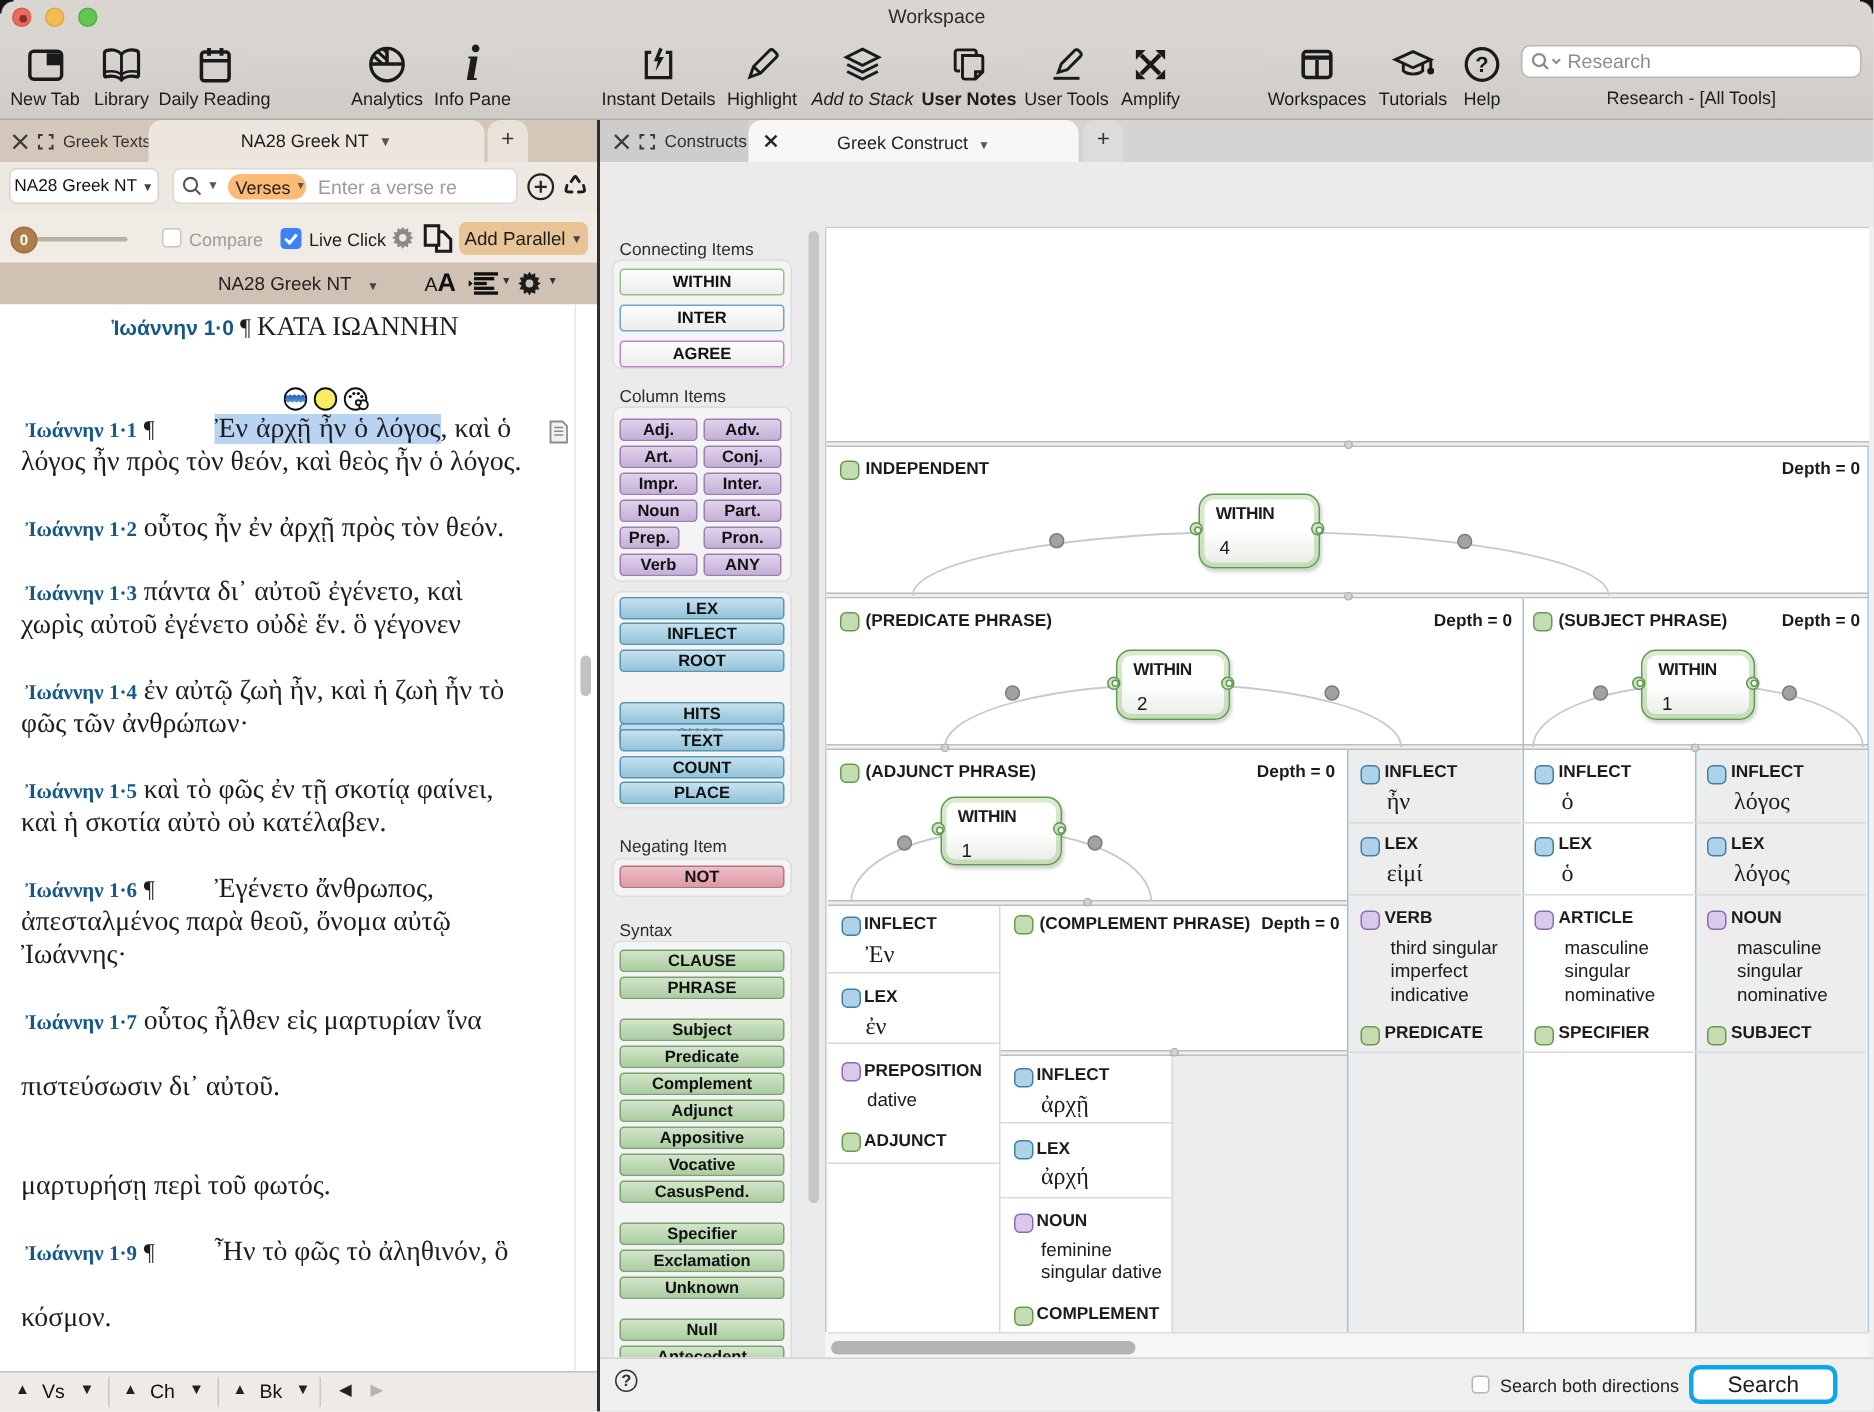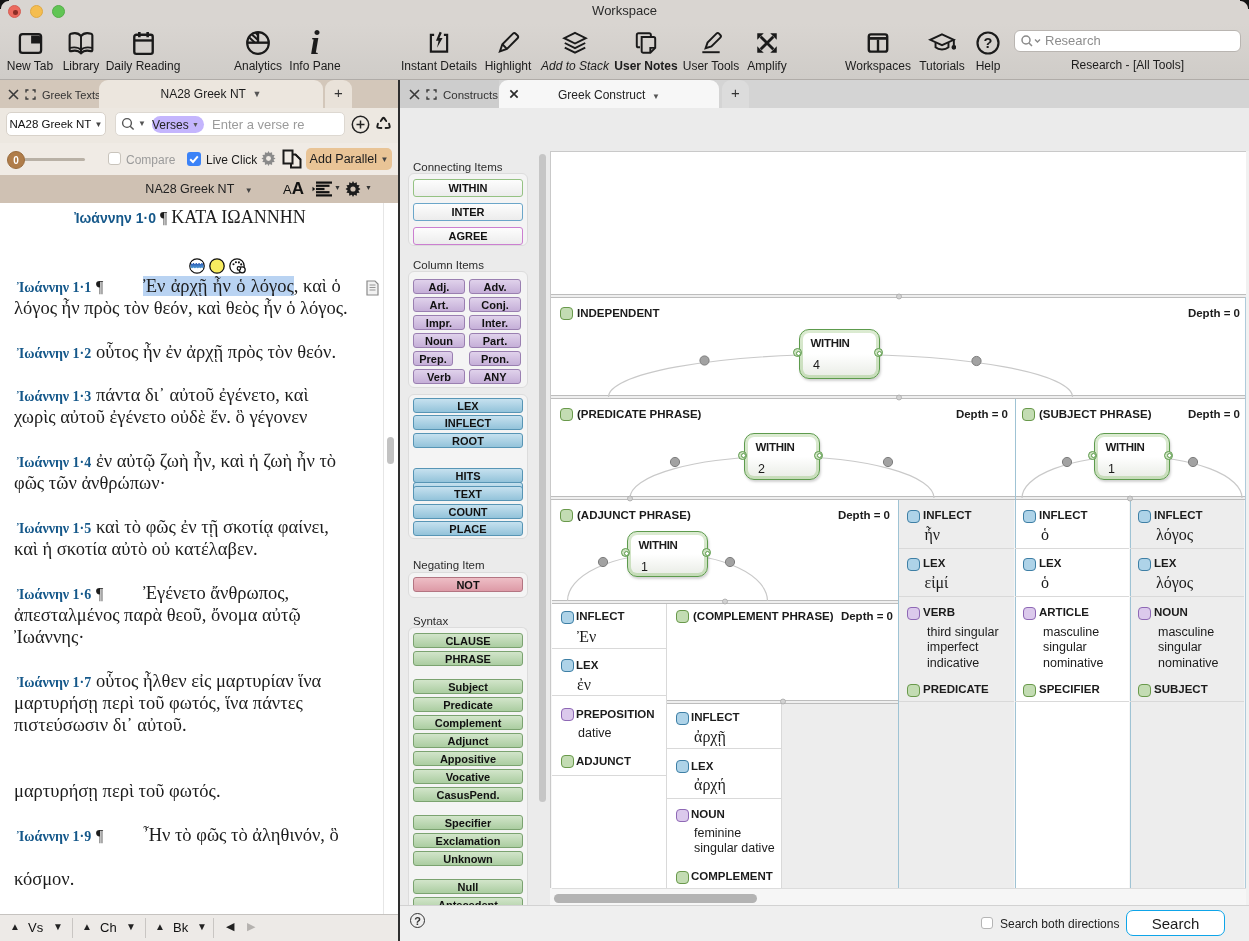--- a/index.html
+++ b/index.html
@@ -233,21 +233,21 @@
   </div>
   <div class="abs" id="ltab-active">NA28 Greek NT&nbsp;&nbsp;<span style="font-size:9px;color:#555;">▼</span></div>
   <div class="abs" id="lsearch">
     <div class="abs" style="left:6px;top:4px;width:100px;height:24px;background:#fff;border:1px solid #d8d2ca;border-radius:5px;display:flex;align-items:center;justify-content:center;font-size:11.5px;color:#111;">NA28 Greek NT&nbsp;<span style="font-size:8px;color:#444;">▼</span></div>
     <div class="abs" style="left:115px;top:4px;width:230px;height:24px;background:#fff;border:1px solid #ddd8d1;border-radius:5px;"></div>
     <svg class="abs" style="left:121px;top:9px;" width="14" height="14" viewBox="0 0 14 14" fill="none" stroke="#555" stroke-width="1.4">
         <circle cx="6" cy="6" r="4.4"></circle>
         <path d="M9.2 9.2 L12.6 12.6"></path>
       </svg>
     <div class="abs" style="left:138px;top:11px;font-size:8px;color:#555;">▼</div>
-    <div class="abs" style="left:152px;top:8px;width:52px;height:17px;background:#c4b5fd;border-radius:9px;font-size:12px;color:#222;display:flex;align-items:center;justify-content:flex-start;">Verses&nbsp;<span style="font-size:7px;color:#555;">▼</span></div>
+    <div class="abs" style="left:152px;top:8px;width:52px;height:17px;background:#fdba74;border-radius:9px;font-size:12px;color:#222;display:flex;align-items:center;justify-content:flex-end;">Verses&nbsp;<span style="font-size:7px;color:#555;">▼</span></div>
     <div class="abs" style="left:212px;top:9px;font-size:13px;color:#9b9b9b;">Enter a verse re</div>
     <svg class="abs" style="left:351px;top:7px;" width="19" height="19" viewBox="0 0 19 19" fill="none" stroke="#222" stroke-width="1.5">
         <circle cx="9.5" cy="9.5" r="8.2"></circle>
         <path d="M9.5 5.5 V13.5 M5.5 9.5 H13.5"></path>
       </svg>
     <svg class="abs" style="left:375px;top:7px;" width="17" height="17" viewBox="0 0 24 24" fill="none" stroke="#1c1c1c" stroke-width="2.7" stroke-linejoin="round" stroke-linecap="round">
         <path d="M8.2 8.6 L11 4.4 Q12 3 13 4.4 L15.8 8.6"></path>
         <path d="M19.8 12.2 L20.7 16 Q21.1 18.1 19 18.2 L15 18.4"></path>
         <path d="M4.2 12.2 L3.3 16 Q2.9 18.1 5 18.2 L9 18.4"></path>
       </svg>
@@ -327,21 +327,20 @@
     <div class="gl greek" style="top:181px;left:17px;"><span class="vref">Ἰωάννην 1·3</span> πάντα δι᾿ αὐτοῦ ἐγένετο, καὶ</div>
     <div class="gl greek" style="top:203px;left:14px;">χωρὶς αὐτοῦ ἐγένετο οὐδὲ ἕν. ὃ γέγονεν</div>
     <div class="gl greek" style="top:247px;left:17px;"><span class="vref">Ἰωάννην 1·4</span> ἐν αὐτῷ ζωὴ ἦν, καὶ ἡ ζωὴ ἦν τὸ</div>
     <div class="gl greek" style="top:269px;left:14px;">φῶς τῶν ἀνθρώπων·</div>
     <div class="gl greek" style="top:313px;left:17px;"><span class="vref">Ἰωάννην 1·5</span> καὶ τὸ φῶς ἐν τῇ σκοτίᾳ φαίνει,</div>
     <div class="gl greek" style="top:335px;left:14px;">καὶ ἡ σκοτία αὐτὸ οὐ κατέλαβεν.</div>
     <div class="gl greek" style="top:379px;left:17px;"><span class="vref">Ἰωάννην 1·6</span> <span style="font-size:16px;">¶</span><span style="display:inline-block;width:40px;"></span>Ἐγένετο ἄνθρωπος,</div>
     <div class="gl greek" style="top:401px;left:14px;">ἀπεσταλμένος παρὰ θεοῦ, ὄνομα αὐτῷ</div>
     <div class="gl greek" style="top:423px;left:14px;">Ἰωάννης·</div>
     <div class="gl greek" style="top:467px;left:17px;"><span class="vref">Ἰωάννην 1·7</span> οὗτος ἦλθεν εἰς μαρτυρίαν ἵνα</div>
-    <div class="gl greek" style="top:489px;left:14px;">μαρτυρήσῃ περὶ τοῦ φωτός, ἵνα πάντες</div>
     <div class="gl greek" style="top:511px;left:14px;">πιστεύσωσιν δι᾿ αὐτοῦ.</div>
     <div class="gl greek" style="top:577px;left:14px;">μαρτυρήσῃ περὶ τοῦ φωτός.</div>
     <div class="gl greek" style="top:621px;left:17px;"><span class="vref">Ἰωάννην 1·9</span> <span style="font-size:16px;">¶</span><span style="display:inline-block;width:40px;"></span>Ἦν τὸ φῶς τὸ ἀληθινόν, ὃ</div>
     <div class="gl greek" style="top:665px;left:14px;">κόσμον.</div>
     <svg class="abs" style="left:366px;top:77px;" width="13" height="16" viewBox="0 0 13 16" fill="#f2f2f2" stroke="#8a8a8a" stroke-width="1.2">
         <path d="M1 1 H9 L12 4 V15 H1 Z"></path>
         <path d="M3.5 5 H9.5 M3.5 7.5 H9.5 M3.5 10 H9.5" stroke-width="0.9"></path>
       </svg>
     <div class="abs" style="left:383px;top:0;width:1px;height:791px;background:#e6e6e6;"></div>
     <div class="abs" style="left:386.5px;top:234px;width:7px;height:27px;background:#c2c2c2;border-radius:4px;"></div>
@@ -591,15 +590,15 @@
     <div class="celldesc" style="left:144px;top:674.5px;">feminine<br>singular dative</div>
     <div class="badge g" style="left:126px;top:719.5px;"></div>
     <div class="celltitle" style="left:141px;top:719px;">COMPLEMENT</div>
     <div class="abs" style="left:2px;top:737px;width:694px;height:1px;background:#dcdcdc;"></div>
     <div class="abs" style="left:4px;top:743px;width:203px;height:9px;background:#b3b3b3;border-radius:5px;"></div>
   </div>
   <div class="abs" id="rbottom">
     <div class="abs" style="left:10px;top:7px;width:15px;height:15px;border:1.6px solid #333;border-radius:50%;color:#333;font-size:11px;font-weight:bold;display:flex;align-items:center;justify-content:center;">?</div>
     <div class="abs" style="left:581px;top:11px;width:12px;height:12px;background:#fff;border:1px solid #b5b5b5;border-radius:3px;"></div>
     <div class="abs" style="left:600px;top:10.5px;font-size:12px;color:#222;">Search both directions</div>
-    <div class="abs" style="left:726px;top:4px;width:99px;height:26px;background:#fff;border:1px solid #0ea5e9;border-radius:7px;display:flex;align-items:center;justify-content:center;font-size:15px;color:#1b1b1b;">Search</div>
+    <div class="abs" style="left:726px;top:4px;width:99px;height:26px;background:#fff;border:3px solid #0ea5e9;border-radius:7px;display:flex;align-items:center;justify-content:center;font-size:15px;color:#1b1b1b;">Search</div>
   </div>
 </div>
 
 </body></html>

